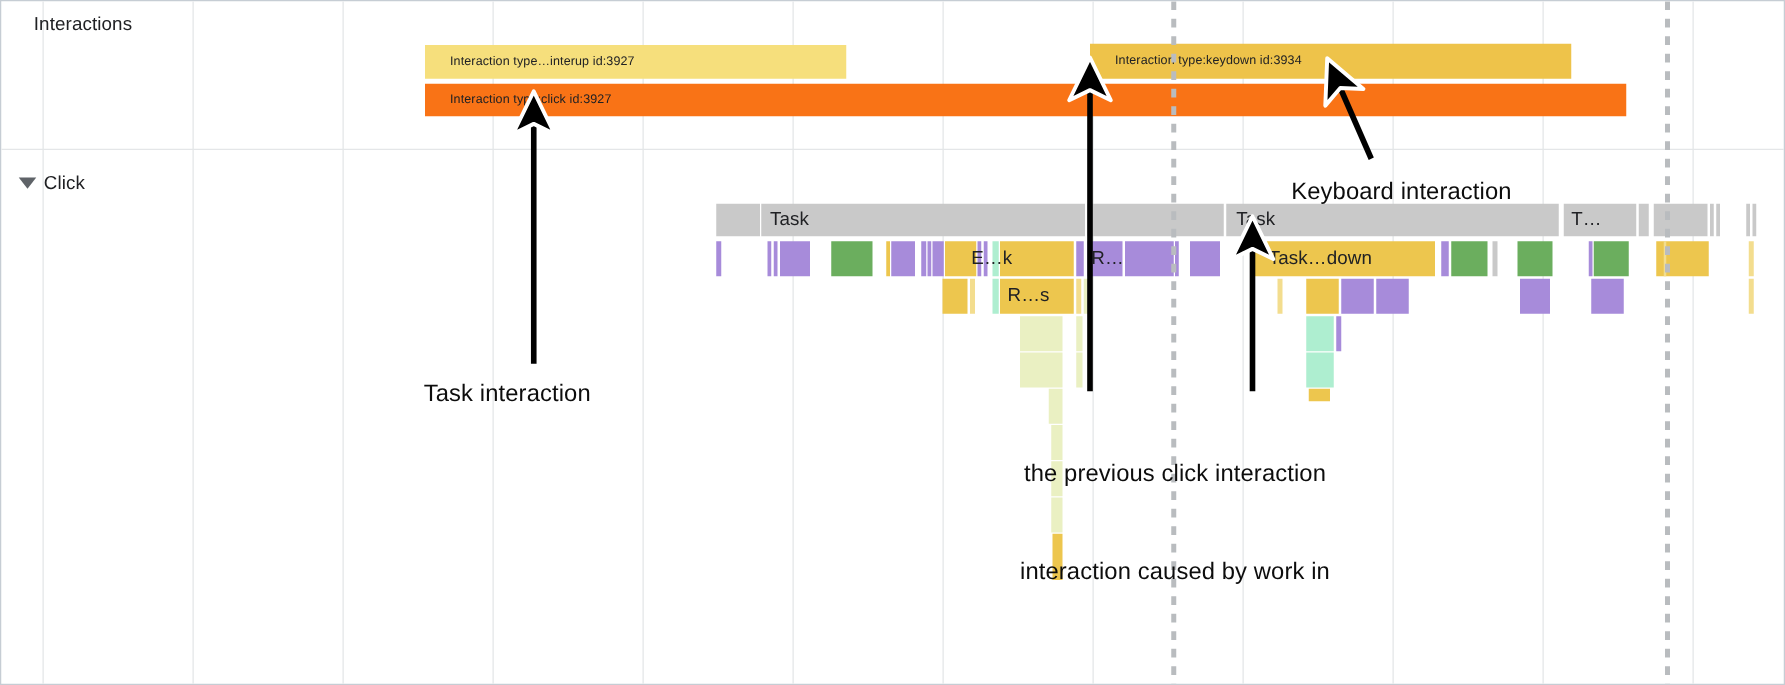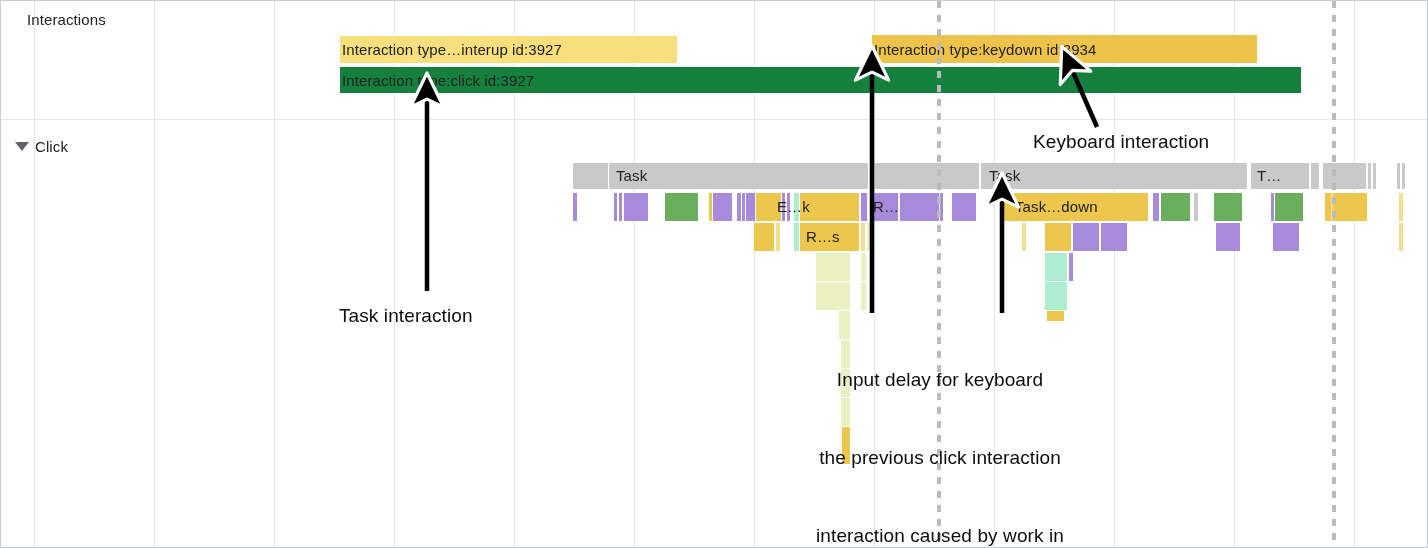--- a/index.html
+++ b/index.html
@@ -54,26 +54,26 @@
     width:0;height:0;
     border-left:7px solid transparent;
     border-right:7px solid transparent;
     border-top:9px solid #5f6368;
   }
 
   
   .ibar{
     position:absolute;
     box-sizing:border-box;
-    font-size:15px;
+    font-size:10px;
     color:#202124;
     line-height:1;
     display:flex;
     align-items:center;
-    padding-left:2px;
+    padding-left:20px;
     white-space:nowrap;
     overflow:hidden;
     letter-spacing:.1px;
   }
 
   
   .blk{position:absolute;box-sizing:border-box;}
   .tasktext{
     position:absolute;
     font-size:15px;
@@ -132,21 +132,21 @@
 
   <div class="track-label" style="left:26px;top:10px">Interactions</div>
 
   <div class="tri" style="left:14px;top:141px"></div>
   <div class="track-label" style="left:34px;top:137px">Click</div>
 
   <div class="ibar" style="left:339px;top:35px;width:337px;height:27px;background:#f6df7c">Interaction type…interup id:3927</div>
 
   <div class="ibar" style="left:871px;top:34px;width:385px;height:28px;background:#eec34a">Interaction type:keydown id:3934</div>
 
-  <div class="ibar" style="left:339px;top:66px;width:961px;height:26px;background:#15803d">Interaction type:click id:3927</div>
+  <div class="ibar" style="left:339px;top:66px;width:961px;height:26px;background:#f97316">Interaction type:click id:3927</div>
 
   <div id="flamelayer">
       <div class="blk" style="left: 572px; top: 162px; width: 35px; height: 26px; background: rgb(201, 201, 201);"></div>
       <div class="blk" style="left: 608px; top: 162px; width: 259px; height: 26px; background: rgb(201, 201, 201);"></div>
       <div class="blk" style="left: 869px; top: 162px; width: 109px; height: 26px; background: rgb(201, 201, 201);"></div>
       <div class="blk" style="left: 980px; top: 162px; width: 266px; height: 26px; background: rgb(201, 201, 201);"></div>
       <div class="blk" style="left: 1250px; top: 162px; width: 58px; height: 26px; background: rgb(201, 201, 201);"></div>
       <div class="blk" style="left: 1310px; top: 162px; width: 8px; height: 26px; background: rgb(201, 201, 201);"></div>
       <div class="blk" style="left: 1322px; top: 162px; width: 43px; height: 26px; background: rgb(201, 201, 201);"></div>
       <div class="blk" style="left: 1367px; top: 162px; width: 3px; height: 26px; background: rgb(201, 201, 201);"></div>
@@ -234,21 +234,20 @@
     <g id="arrowlayer" stroke="#000" stroke-width="4.5" fill="none" marker-end="url(#ah)">
         <line x1="426" y1="290" x2="426" y2="90"></line>
         <line x1="871" y1="312" x2="871" y2="63"></line>
         <line x1="1001" y1="312" x2="1001" y2="190"></line>
         <line x1="1096" y1="126" x2="1068" y2="62"></line>
       </g>
   </svg>
 
   <div class="anno" style="left:338px;top:302px">Task interaction</div>
 
-  <div class="anno" style="left:1032px;top:128px">Keyboard interaction</div>
+  <div class="anno" style="left:1032px;top:140px">Keyboard interaction</div>
 
   <div class="anno center" style="left:782px;top:314px;width:314px">
-    <div>Input delay for keyboard</div>
     <div>the previous click interaction</div>
     <div>interaction caused by work in</div>
   </div>
 
 </div>
 
 </body></html>

